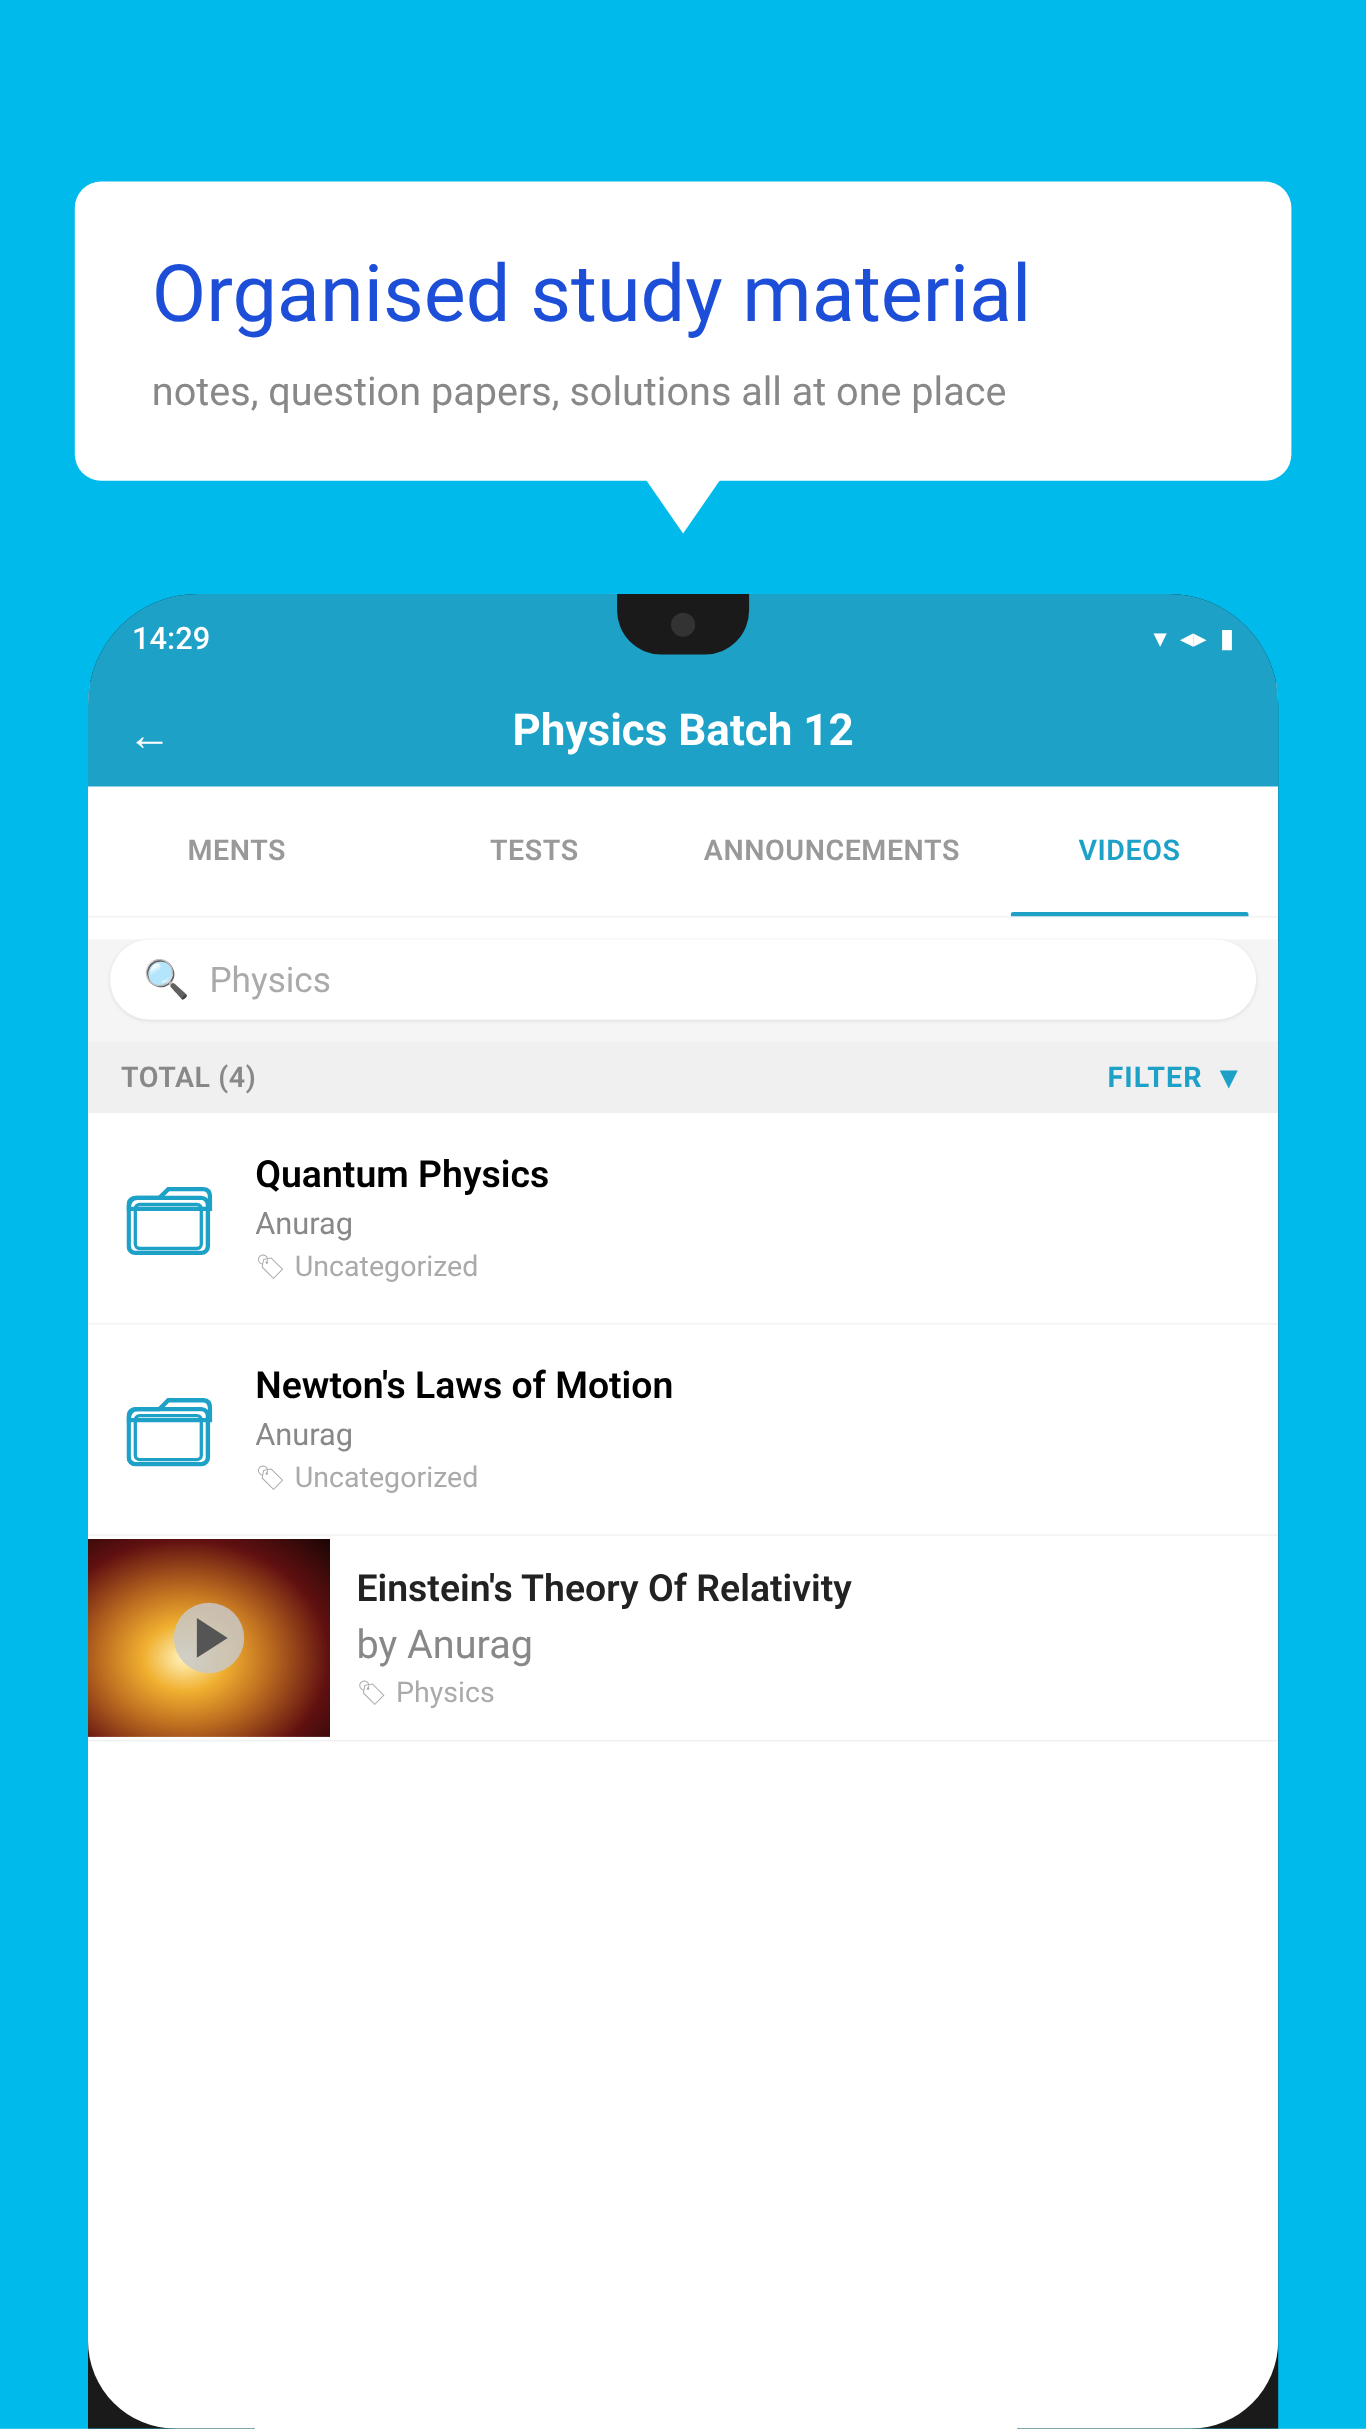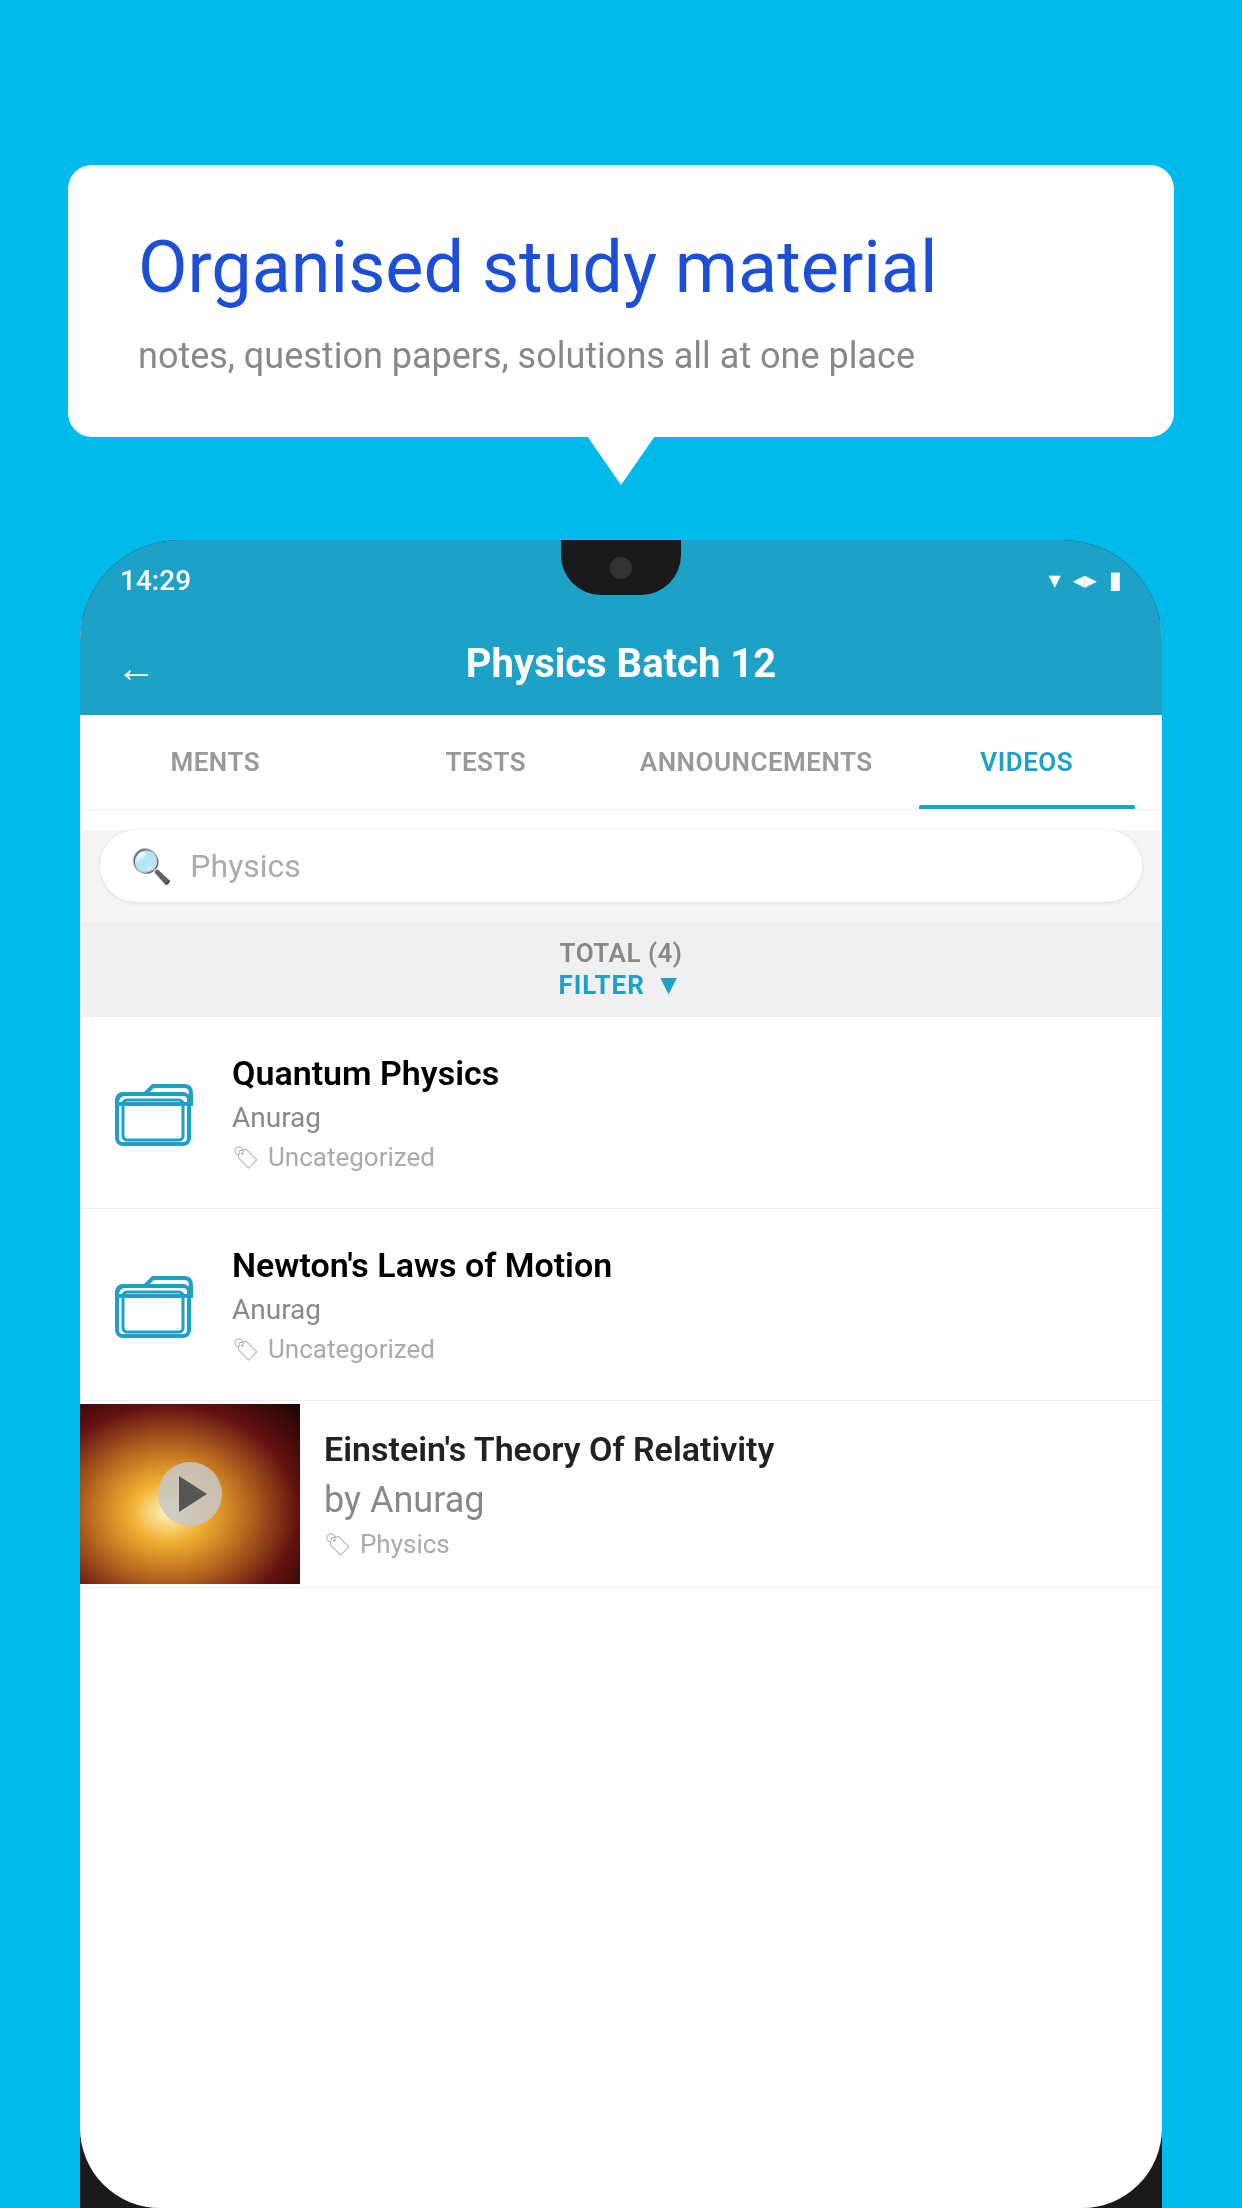--- a/index.html
+++ b/index.html
@@ -135,21 +135,21 @@
 
     
     .tabs {
       background: white;
       display: flex;
       border-bottom: 1px solid #eee;
     }
     .tab {
       flex: 1;
       text-align: center;
-      padding: 32px 10px;
+      padding: 44px 10px;
       font-size: 26px;
       color: #999;
       font-weight: 600;
       letter-spacing: 0.5px;
       position: relative;
     }
     .tab.active {
       color: #1da1c7;
     }
     .tab.active::after {
@@ -189,21 +189,20 @@
       font-size: 32px;
     }
 
     
     .filter-bar {
       display: flex;
       justify-content: space-between;
       align-items: center;
       padding: 16px 30px;
       background: #f0f0f0;
-      flex-direction: column;
     }
     .total-label {
       font-size: 26px;
       color: #888;
       font-weight: 600;
       letter-spacing: 0.5px;
     }
     .filter-btn {
       display: flex;
       align-items: center;

